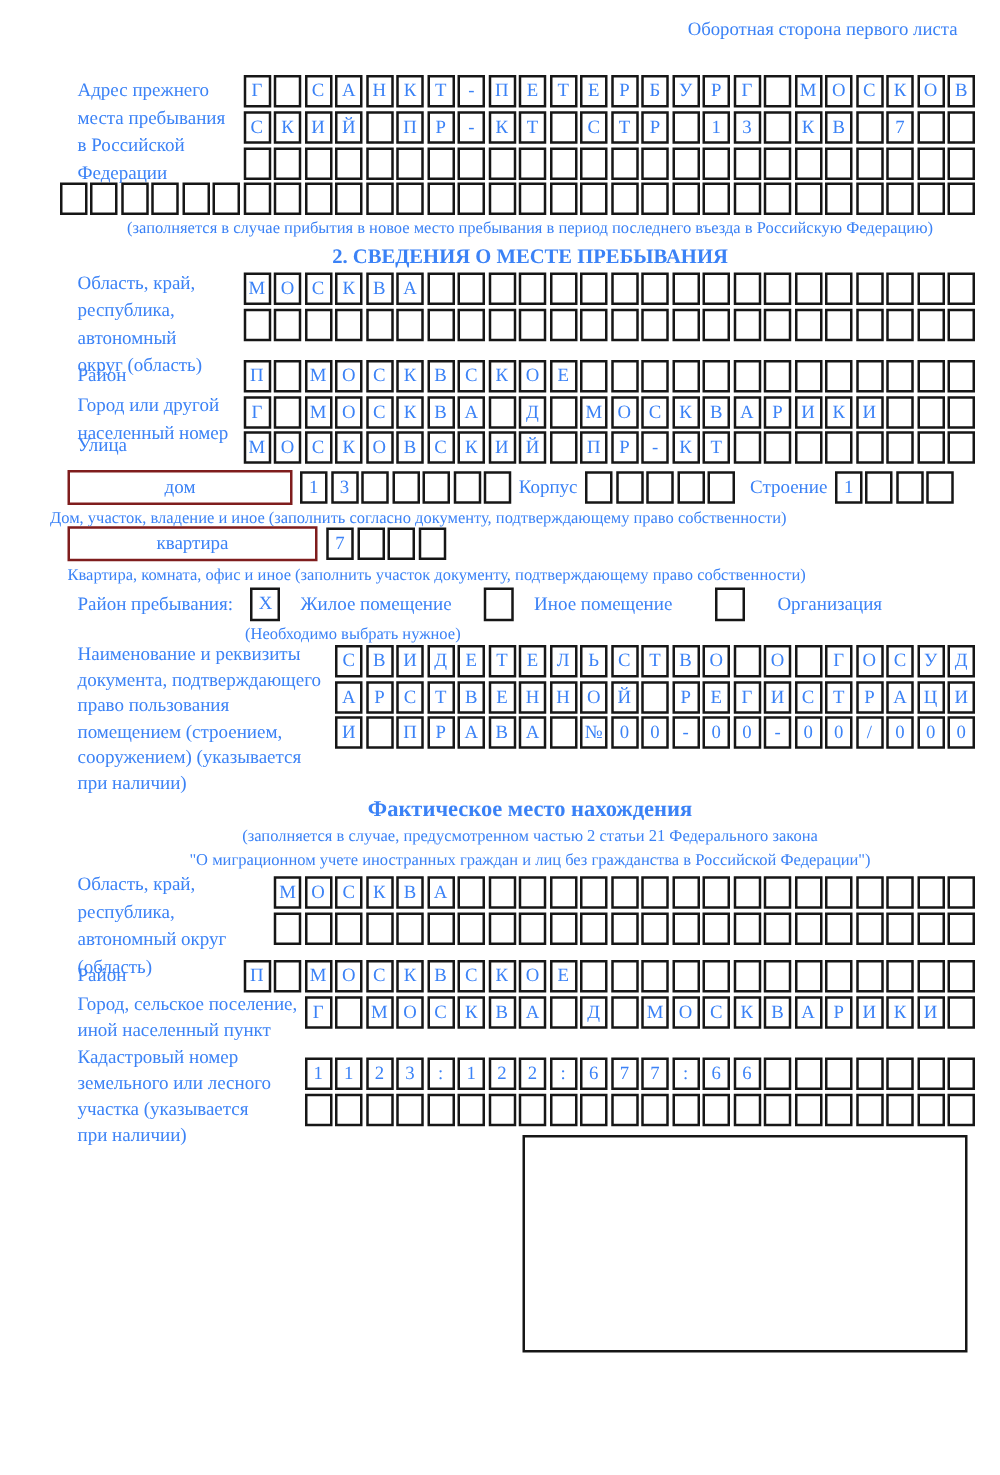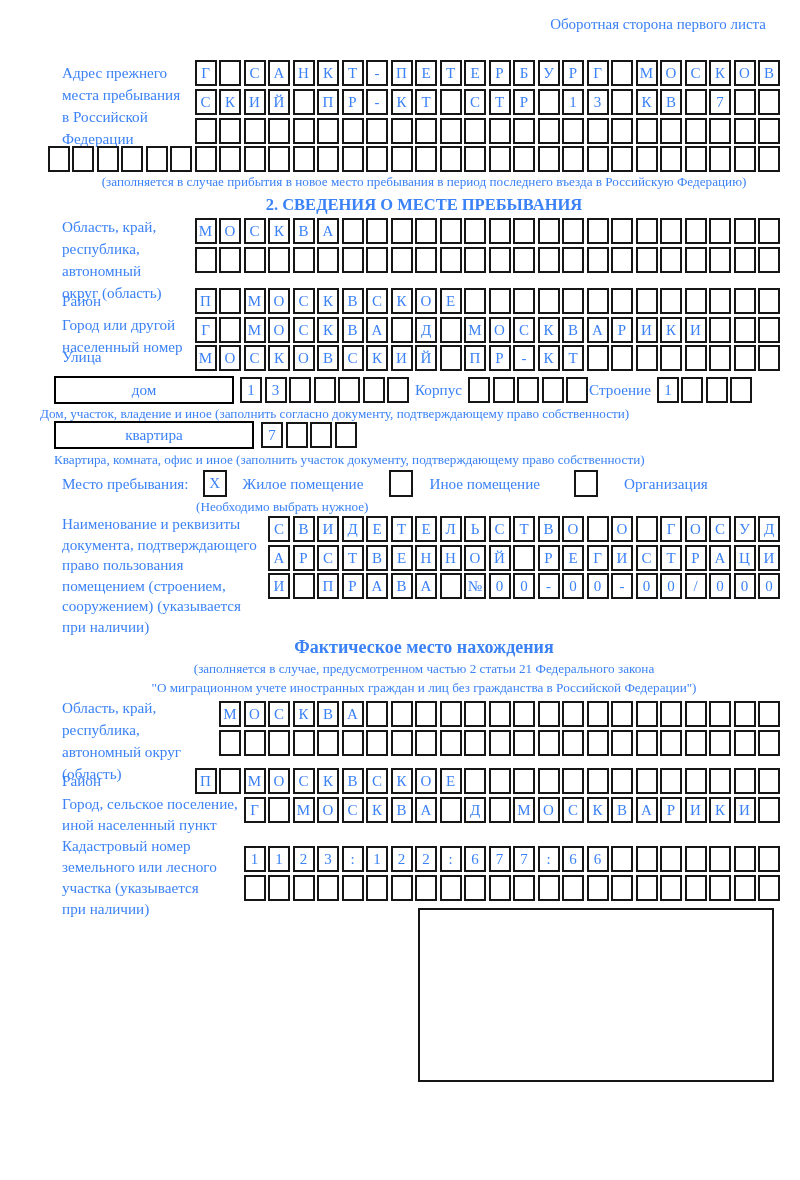--- a/index.html
+++ b/index.html
@@ -12,21 +12,21 @@
   .note{font-size:13.2px;}
   .center{left:0;width:100%;text-align:center;}
   .h2{font-weight:bold;font-size:16.5px;}
   .h3{font-weight:bold;font-size:18px;}
   .cellrow{display:flex;}
   .cell{box-sizing:border-box;width:22px;height:26px;border:2px solid #161616;
         margin-right:2.5px;text-align:center;font-size:15px;line-height:22px;
         background:#fff;flex:0 0 auto;}
   .cell:last-child{margin-right:0;}
   .inline-row{display:flex;align-items:center;}
-  .labelbox{box-sizing:border-box;border:2px solid #000000;height:28px;line-height:24px;
+  .labelbox{box-sizing:border-box;border:2px solid #7f1d1d;height:28px;line-height:24px;
         text-align:center;font-size:15.2px;background:#fff;flex:0 0 auto;}
   .smalllbl{font-size:15.2px;padding:0 6px;}
   .checkbox{box-sizing:border-box;width:24px;height:27px;border:2px solid #161616;
         text-align:center;font-size:15px;line-height:23px;flex:0 0 auto;}
   .stampbox{box-sizing:border-box;border:2px solid #161616;background:#fff;}
   .caption{font-size:13.4px;line-height:18.5px;text-align:center;white-space:pre-line;}
 </style>
 </head>
 <body>
 
@@ -306,21 +306,21 @@
         <span class="cell"></span>
       </div>
     <div class="smalllbl">Корпус</div>
     <div class="cellrow">
         <span class="cell"></span>
         <span class="cell"></span>
         <span class="cell"></span>
         <span class="cell"></span>
         <span class="cell"></span>
       </div>
-    <div class="smalllbl" style="padding-left:1px;">Строение</div>
+    <div class="smalllbl" style="padding-left:12px;">Строение</div>
     <div class="cellrow">
         <span class="cell filled">1</span>
         <span class="cell"></span>
         <span class="cell"></span>
         <span class="cell"></span>
       </div>
   </div>
   <div class="abs note" style="left:16px;top:406px;">Дом, участок, владение и иное (заполнить согласно документу, подтверждающему право собственности)</div>
 
   <div class="abs inline-row" style="left:30px;top:421px;">
@@ -328,21 +328,21 @@
     <div class="cellrow" style="margin-left:7px;">
         <span class="cell filled">7</span>
         <span class="cell"></span>
         <span class="cell"></span>
         <span class="cell"></span>
       </div>
   </div>
   <div class="abs note" style="left:30px;top:452px;">Квартира, комната, офис и иное (заполнить участок документу, подтверждающему право собственности)</div>
 
   <div class="abs inline-row" style="left:38px;top:470px;">
-    <div class="smalllbl" style="padding:0;">Место пребывания:</div>
+    <div class="smalllbl" style="padding:0;">Район пребывания:</div>
     <div class="checkbox" style="margin-left:14px;">X</div>
     <div class="smalllbl" style="margin-left:10px;text-align:right;">Жилое помещение</div>
     <div class="checkbox" style="margin-left:20px;"></div>
     <div class="smalllbl" style="margin-left:10px;">Иное помещение</div>
     <div class="checkbox" style="margin-left:28px;"></div>
     <div class="smalllbl" style="margin-left:20px;">Организация</div>
   </div>
   <div class="abs note" style="left:172px;top:499px;">(Необходимо выбрать нужное)</div>
 
   <div class="abs lbl tight" style="left:38px;top:514px;">Наименование и реквизиты

